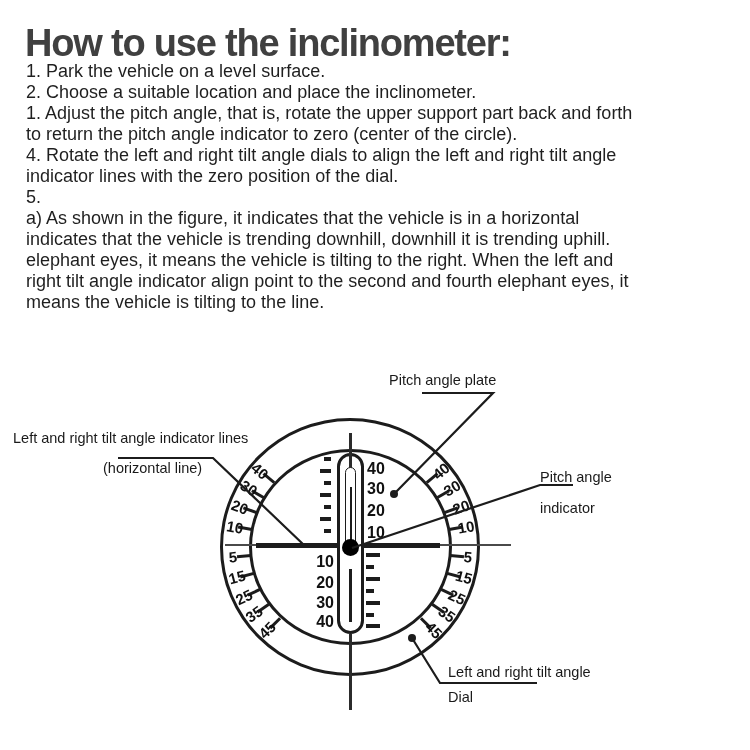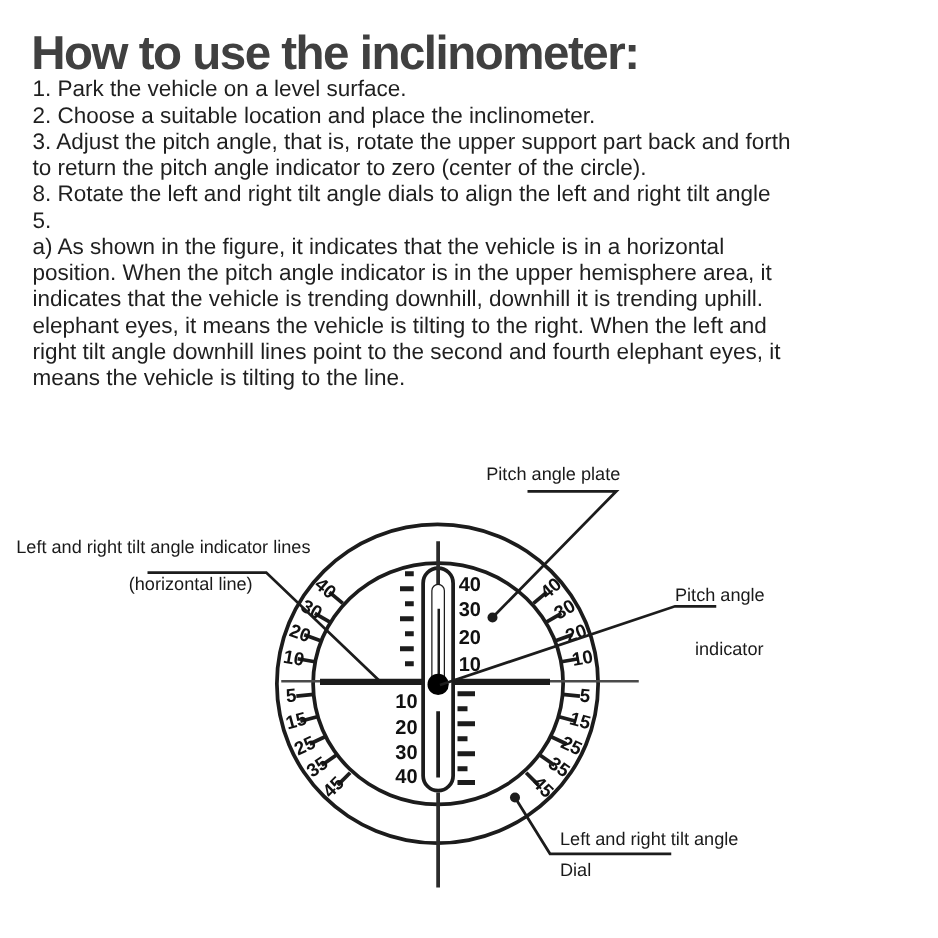--- a/index.html
+++ b/index.html
@@ -40,29 +40,29 @@
 </head>
 <body>
 
 <div class="page">
 
   <h1 class="title">How to use the inclinometer:</h1>
 
   <div class="steps" id="steps">
       <div class="step-line">1. Park the vehicle on a level surface.</div>
       <div class="step-line">2. Choose a suitable location and place the inclinometer.</div>
-      <div class="step-line">3. Adjust the pitch angle, that is, rotate the upper support part back and forth</div>
+      <div class="step-line">1. Adjust the pitch angle, that is, rotate the upper support part back and forth</div>
       <div class="step-line">to return the pitch angle indicator to zero (center of the circle).</div>
-      <div class="step-line">8. Rotate the left and right tilt angle dials to align the left and right tilt angle</div>
+      <div class="step-line">4. Rotate the left and right tilt angle dials to align the left and right tilt angle</div>
+      <div class="step-line">indicator lines with the zero position of the dial.</div>
       <div class="step-line">5.</div>
       <div class="step-line">a) As shown in the figure, it indicates that the vehicle is in a horizontal</div>
-      <div class="step-line">position. When the pitch angle indicator is in the upper hemisphere area, it</div>
       <div class="step-line">indicates that the vehicle is trending downhill, downhill it is trending uphill.</div>
       <div class="step-line">elephant eyes, it means the vehicle is tilting to the right. When the left and</div>
-      <div class="step-line">right tilt angle downhill lines point to the second and fourth elephant eyes, it</div>
+      <div class="step-line">right tilt angle indicator align point to the second and fourth elephant eyes, it</div>
       <div class="step-line">means the vehicle is tilting to the line.</div>
     </div>
 
   <div class="diagram">
 
     <div class="ring outer"></div>
     <div class="ring inner"></div>
 
     <div class="hline-thin"></div>
     <div class="hline-thick"></div>
@@ -146,17 +146,17 @@
       <g fill="#1c1c1c" stroke="none">
         <circle cx="394" cy="494" r="4"></circle>
         <circle cx="412" cy="638" r="4"></circle>
       </g>
     </svg>
 
     <div class="fig-label" style="left:389px;top:372px;">Pitch angle plate</div>
     <div class="fig-label" style="left:13px;top:430px;text-align:right;">Left and right tilt angle indicator lines</div>
     <div class="fig-label" style="left:103px;top:460px;">(horizontal line)</div>
     <div class="fig-label" style="left:540px;top:469px;">Pitch angle</div>
-    <div class="fig-label" style="left:540px;top:512px;margin-left:16px;">indicator</div>
+    <div class="fig-label" style="left:540px;top:500px;">indicator</div>
     <div class="fig-label" style="left:448px;top:664px;">Left and right tilt angle</div>
     <div class="fig-label" style="left:448px;top:689px;">Dial</div>
   </div>
 </div>
 
 </body></html>

